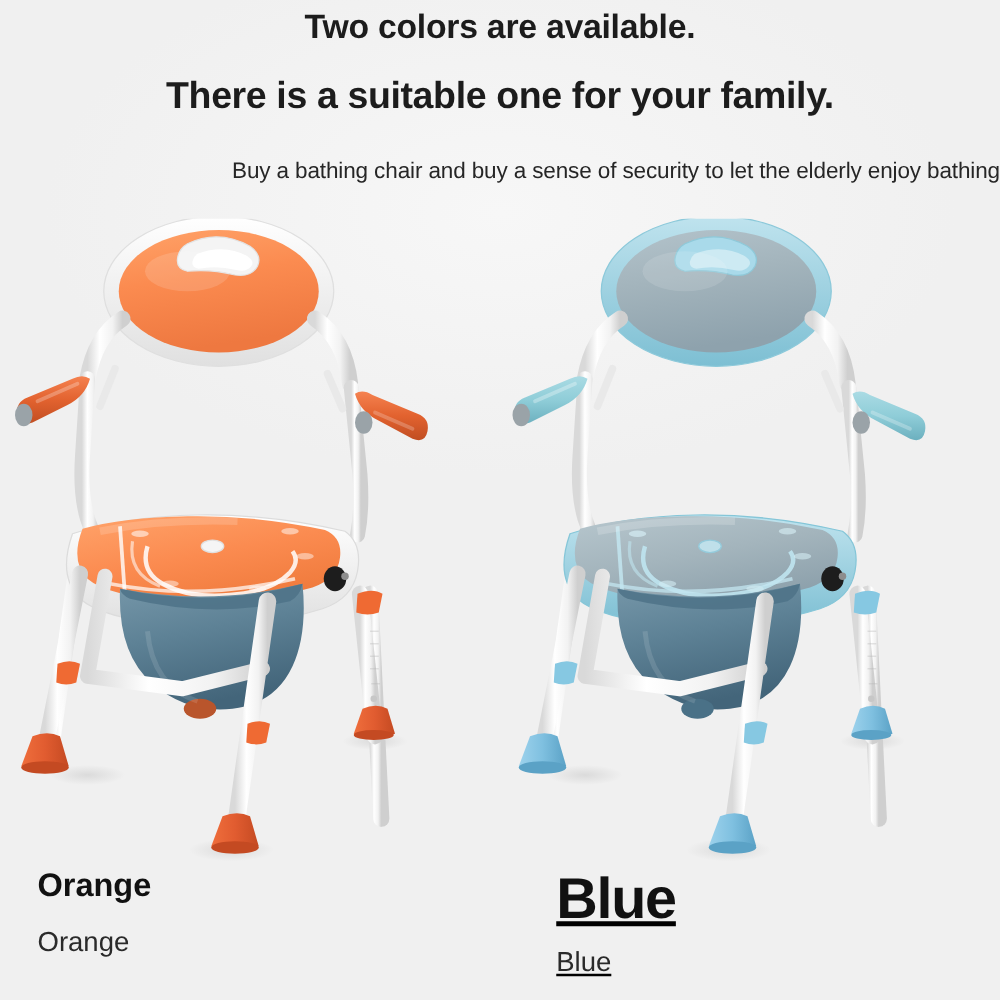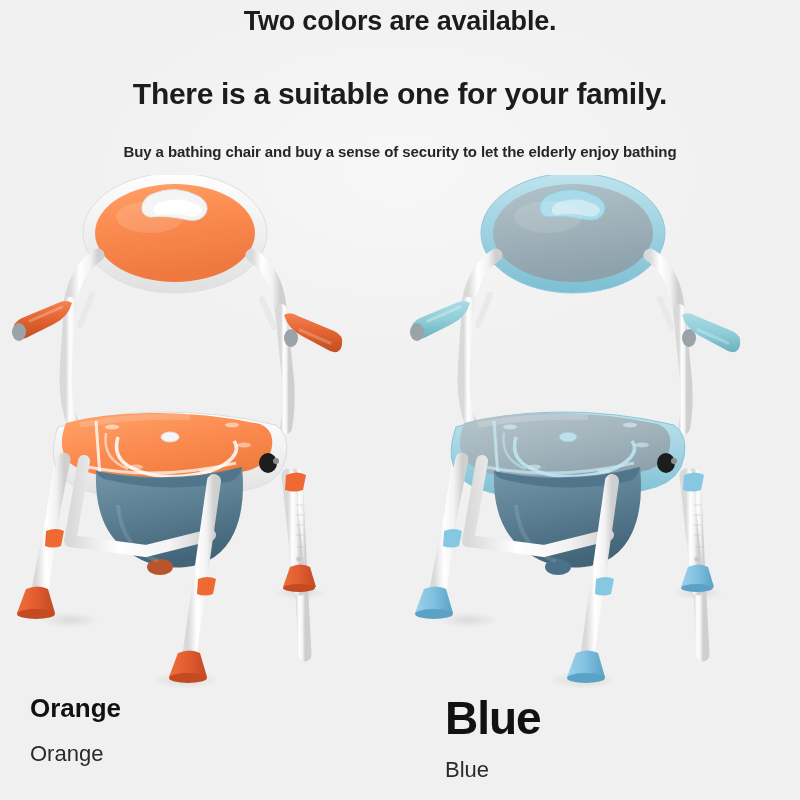--- a/index.html
+++ b/index.html
@@ -34,28 +34,29 @@
     color: #1c1c1c;
     letter-spacing: -0.2px;
     line-height: 34px;
   }
   .headline-2 {
     font-size: 30px;
     font-weight: bold;
     color: #1c1c1c;
     letter-spacing: -0.3px;
     line-height: 38px;
-    margin-top: 37px;
+    margin-top: 20px;
   }
   .subline {
-    font-size: 15px;
-    font-weight: bold;
+    font-size: 18px;
+    font-weight: normal;
     color: #262626;
     letter-spacing: -0.1px;
     margin-top: 30px;
+    text-align: right;
   }
 
   
   .stage {
     position: absolute;
     top: 175px; left: 0;
     width: 800px;
     height: 520px;
   }
   .product {
@@ -75,21 +76,21 @@
     left: 0; right: 0;
     top: 695px;
     height: 105px;
   }
   .caption {
     position: absolute;
     text-align: left;
     width: 300px;
   }
   .caption.orange { left: 30px; }
-  .caption.blue   { left: 445px; }
+  .caption.blue   { left: 445px; text-decoration: underline; }
 
   .cap-title { color: #111; font-weight: bold; line-height: 1; }
   .caption.orange .cap-title { font-size: 26px; }
   .caption.blue   .cap-title { font-size: 46px; letter-spacing: -1px; }
 
   .cap-sub { color: #2a2a2a; line-height: 1; }
   .caption.orange .cap-sub { font-size: 22px; margin-top: 22px; }
   .caption.blue   .cap-sub { font-size: 22px; margin-top: 18px; }
 </style>
 </head>

